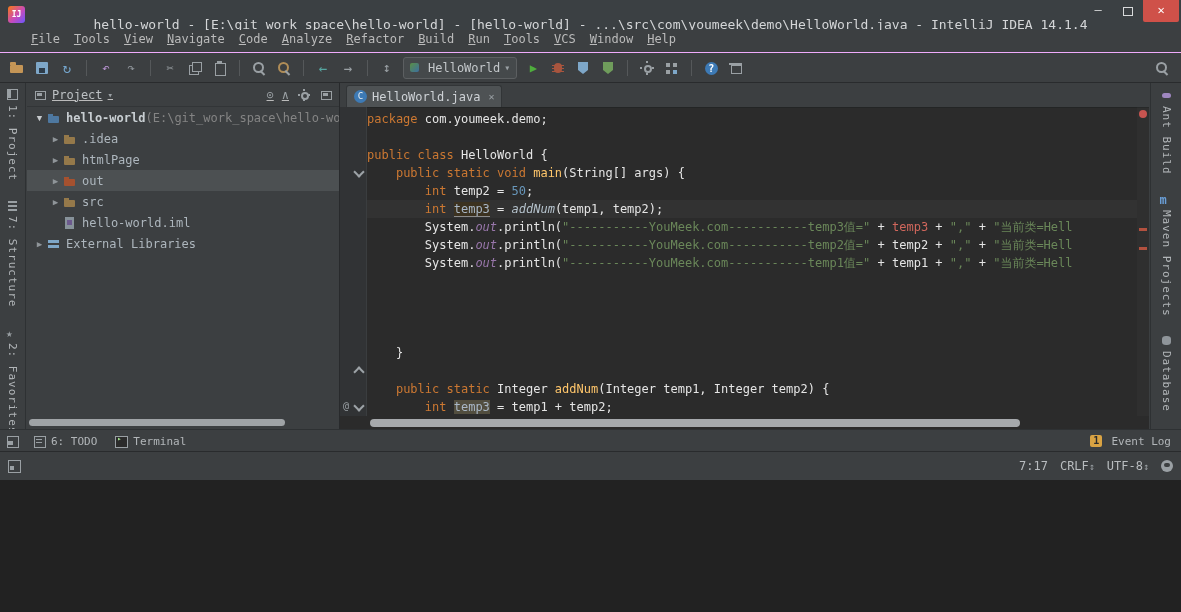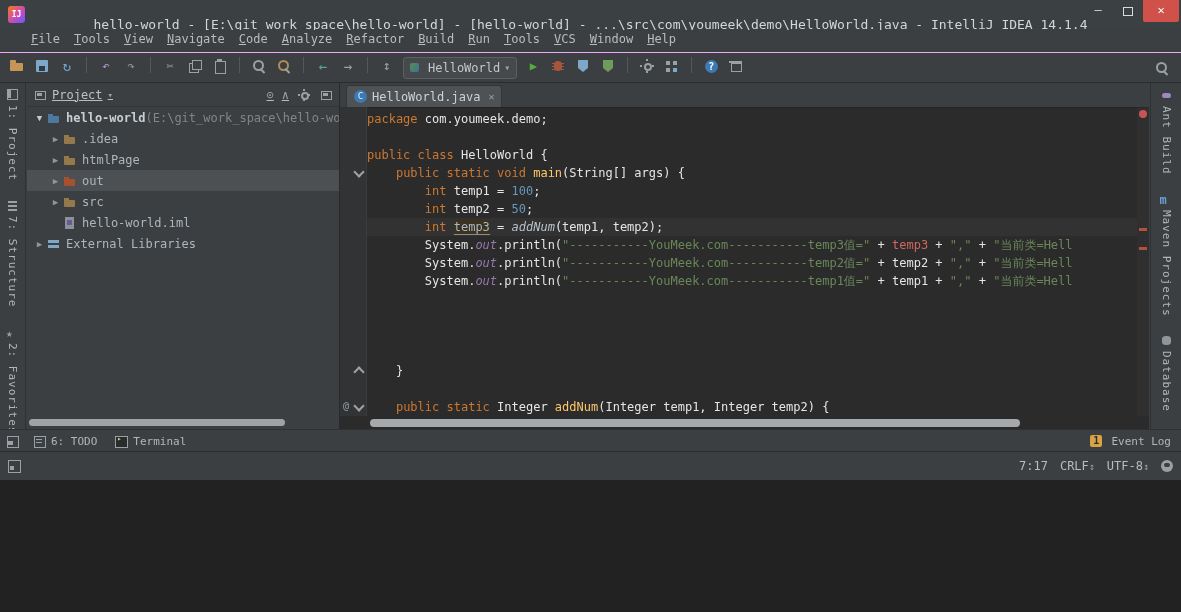--- a/index.html
+++ b/index.html
@@ -15,21 +15,21 @@
   .winbtns{position:absolute;right:2px;top:0;height:24px;display:flex;}
   .wbtn{width:30px;height:22px;text-align:center;line-height:20px;color:#d8dadb;font-size:12px;}
   .wbtn.close{background:#cf5149;color:#fff;width:36px;border-radius:0 0 2px 2px;}
   .wbtn .sq{display:inline-block;width:8px;height:7px;border:1px solid #d8dadb;margin-top:7px;}
   
   .menubar{position:absolute;top:30px;left:0;right:0;height:22px;background:#3c3f41;border-bottom:6px solid #f0abfc;display:flex;align-items:flex-start;padding-left:24px;}
   .menu-item{display:inline-block;padding:2px 7px;color:#bbbbbb;cursor:default;}
   .menu-item::first-letter{text-decoration:underline;}
   
   .toolbar{position:absolute;top:53px;left:0;right:0;height:29px;background:#3c3f41;border-bottom:1px solid #292b2d;display:flex;align-items:center;padding:0 8px;}
-  #toolbar-items{display:flex;align-items:flex-start;gap:7px;}
+  #toolbar-items{display:flex;align-items:center;gap:7px;}
   .tsep{width:1px;height:16px;background:#55585a;margin:0 3px;}
   .toolbar .far-search{position:absolute;right:10px;top:6px;}
   .ic{display:inline-block;width:18px;height:18px;position:relative;text-align:center;line-height:18px;font-size:13px;color:#9aa0a4;}
   .ic-open-folder::before{content:"";position:absolute;left:2px;top:6px;width:13px;height:8px;background:#c49556;border-radius:1px;}
   .ic-open-folder::after{content:"";position:absolute;left:2px;top:3px;width:6px;height:3px;background:#c49556;border-radius:1px 1px 0 0;}
   .ic-save-all::before{content:"";position:absolute;left:3px;top:3px;width:12px;height:12px;background:#7ea7c8;border-radius:1px;}
   .ic-save-all::after{content:"";position:absolute;left:6px;top:9px;width:6px;height:5px;background:#2e3c49;}
   .ic-synchronize::before{content:"↻";color:#74a5cc;font-size:14px;}
   .ic-undo::before{content:"↶";color:#b792cf;}
   .ic-redo::before{content:"↷";color:#8f959a;}
@@ -314,21 +314,20 @@
             <span class="chev up" style="left: 15px; top: 261px;"></span>
             <span class="gmark" style="left: 3px; top: 293px;">@</span>
             <span class="chev down" style="left: 15px; top: 295px;"></span>
             <span class="chev up" style="left: 15px; top: 351px;"></span>
           </div>
         <div class="code-area" id="code">
             <div class="cl"><span class="tk tk-kw">package </span><span class="tk tk-pl">com.youmeek.demo;</span></div>
             <div class="cl">&nbsp;</div>
             <div class="cl"><span class="tk tk-kw">public class </span><span class="tk tk-pl">HelloWorld {</span></div>
             <div class="cl"><span class="tk tk-pl">    </span><span class="tk tk-kw">public static void </span><span class="tk tk-mdecl">main</span><span class="tk tk-pl">(String[] args) {</span></div>
-            <div class="cl"><span class="tk tk-pl">        </span><span class="tk tk-kw">int </span><span class="tk tk-pl">temp1 = </span><span class="tk tk-num">100</span><span class="tk tk-pl">;</span></div>
             <div class="cl"><span class="tk tk-pl">        </span><span class="tk tk-kw">int </span><span class="tk tk-pl">temp2 = </span><span class="tk tk-num">50</span><span class="tk tk-pl">;</span></div>
             <div class="cl current"><span class="tk tk-pl">        </span><span class="tk tk-kw">int </span><span class="tk tk-ul">temp3</span><span class="tk tk-pl"> = </span><span class="tk tk-it">addNum</span><span class="tk tk-pl">(temp1, temp2);</span></div>
             <div class="cl"><span class="tk tk-pl">        System.</span><span class="tk tk-field">out</span><span class="tk tk-pl">.println(</span><span class="tk tk-str">"-----------YouMeek.com-----------temp3值="</span><span class="tk tk-pl"> + </span><span class="tk tk-hl">temp3</span><span class="tk tk-pl"> + </span><span class="tk tk-str">","</span><span class="tk tk-pl"> + </span><span class="tk tk-str">"当前类=Hell</span></div>
             <div class="cl"><span class="tk tk-pl">        System.</span><span class="tk tk-field">out</span><span class="tk tk-pl">.println(</span><span class="tk tk-str">"-----------YouMeek.com-----------temp2值="</span><span class="tk tk-pl"> + temp2 + </span><span class="tk tk-str">","</span><span class="tk tk-pl"> + </span><span class="tk tk-str">"当前类=Hell</span></div>
             <div class="cl"><span class="tk tk-pl">        System.</span><span class="tk tk-field">out</span><span class="tk tk-pl">.println(</span><span class="tk tk-str">"-----------YouMeek.com-----------temp1值="</span><span class="tk tk-pl"> + temp1 + </span><span class="tk tk-str">","</span><span class="tk tk-pl"> + </span><span class="tk tk-str">"当前类=Hell</span></div>
             <div class="cl">&nbsp;</div>
             <div class="cl">&nbsp;</div>
             <div class="cl">&nbsp;</div>
             <div class="cl">&nbsp;</div>
             <div class="cl"><span class="tk tk-pl">    }</span></div>

